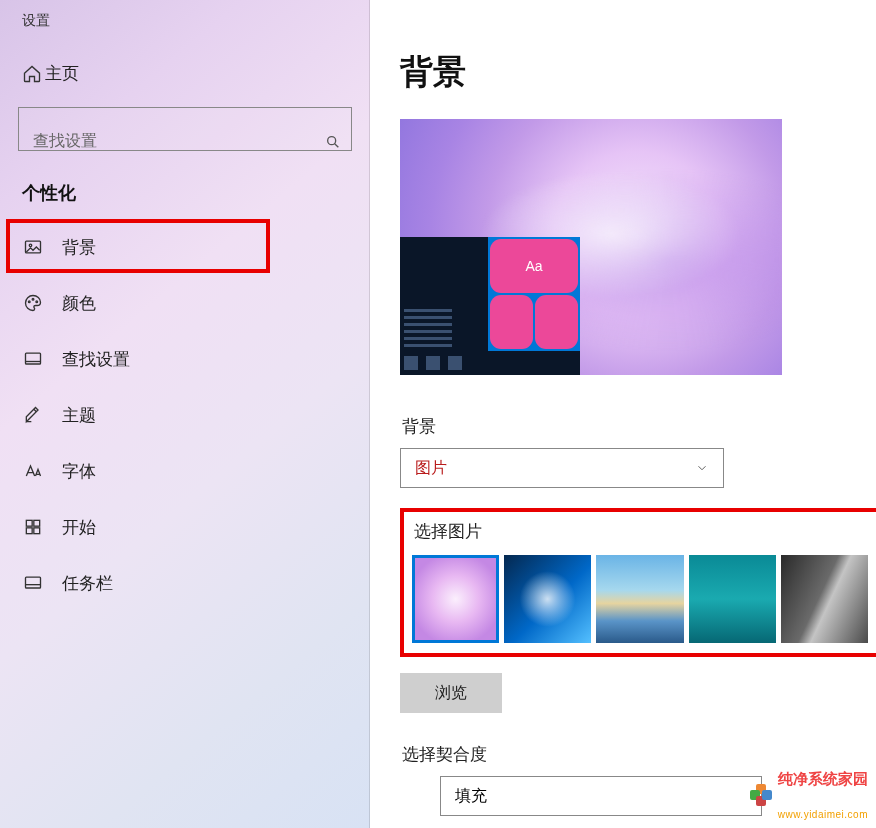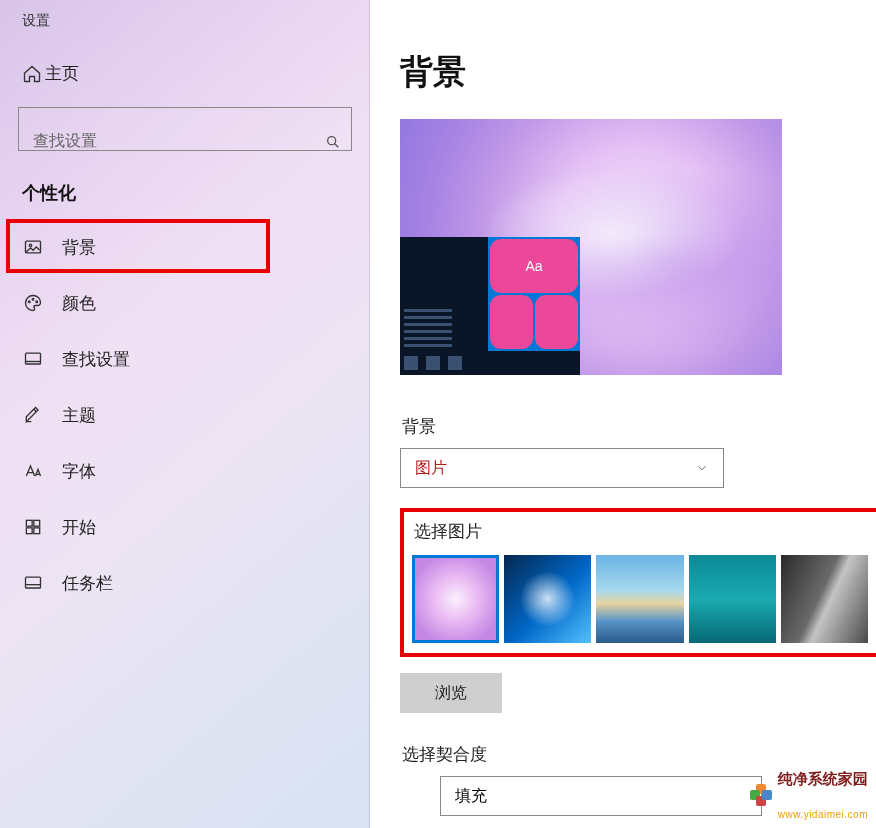--- a/index.html
+++ b/index.html
@@ -117,21 +117,21 @@
   .watermark {
     position:absolute; right:8px; bottom:8px; display:flex; align-items:center; gap:6px;
     font-size:14px; color:#444;
   }
   .wm-logo { width:22px; height:22px; position:relative; }
   .wm-logo .p { position:absolute; width:10px; height:10px; }
   .wm-logo .p1{ background:#e83; top:0; left:6px; border-radius:2px;}
   .wm-logo .p2{ background:#4a4; top:6px; left:0; border-radius:2px;}
   .wm-logo .p3{ background:#c44; top:12px; left:6px; border-radius:2px;}
   .wm-logo .p4{ background:#48c; top:6px; left:12px; border-radius:2px;}
-  .wm-text .l1{ font-weight:600; color:#7f1d1d; font-size:15px;}
+  .wm-text .l1{ font-weight:600; color:#ef4444; font-size:15px;text-align:center;}
   .wm-text .l2{ font-size:10px; color:#f2a000; letter-spacing:0.5px;margin-top:20px;}
 </style>
 </head>
 <body>
 
 <div class="sidebar">
   <div class="app-title">设置</div>
 
   <div class="home-row">
     <span class="home-icon">

